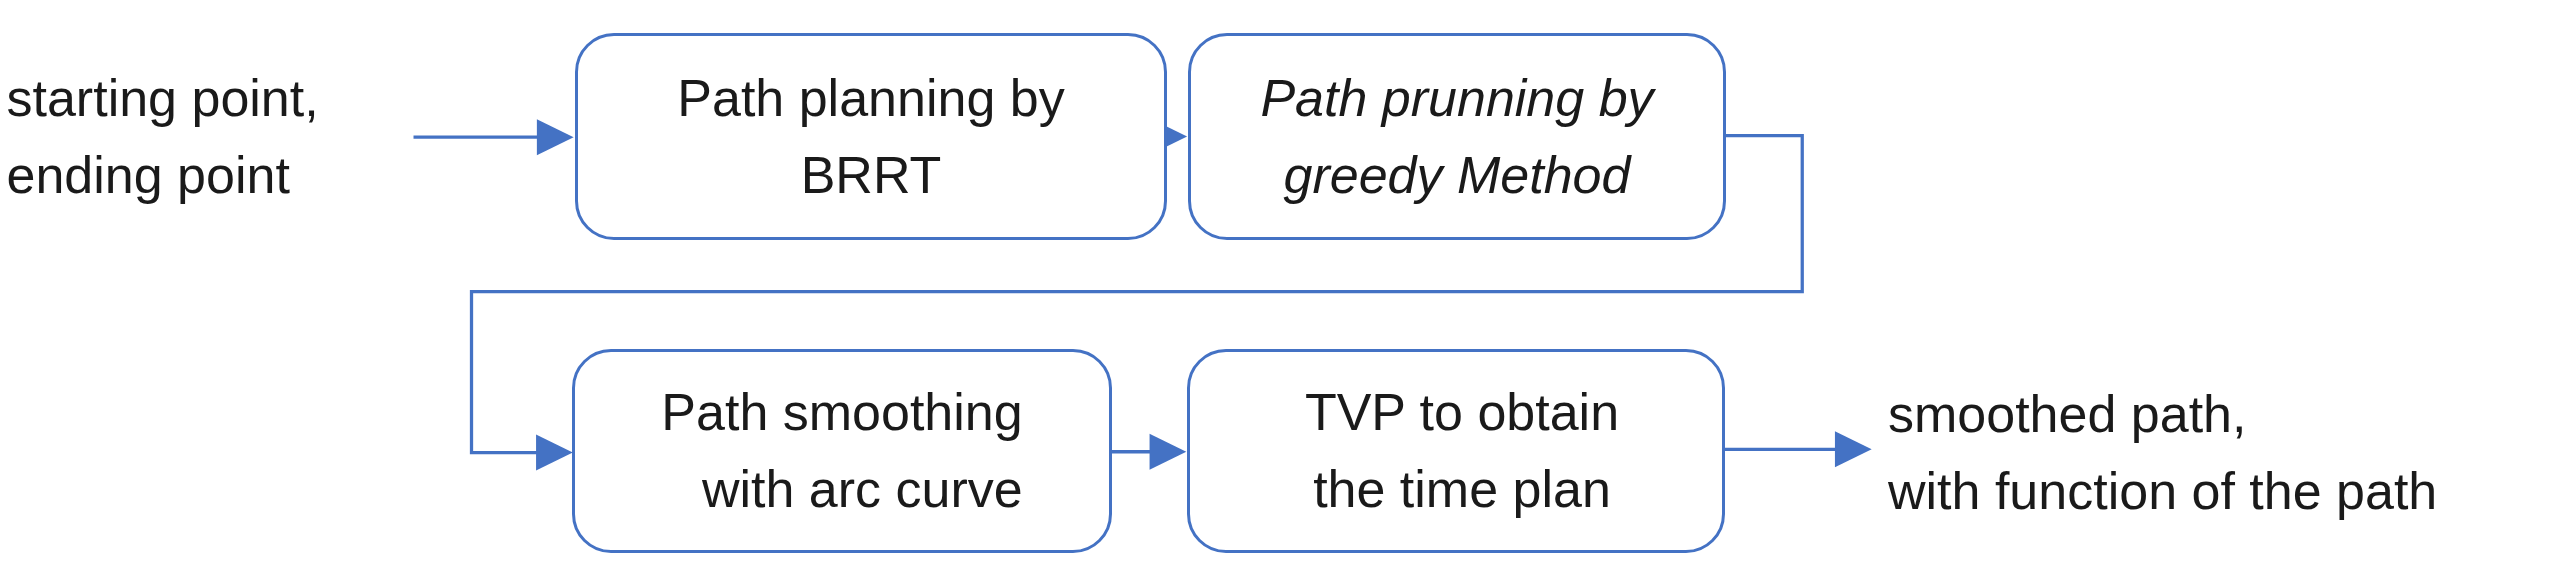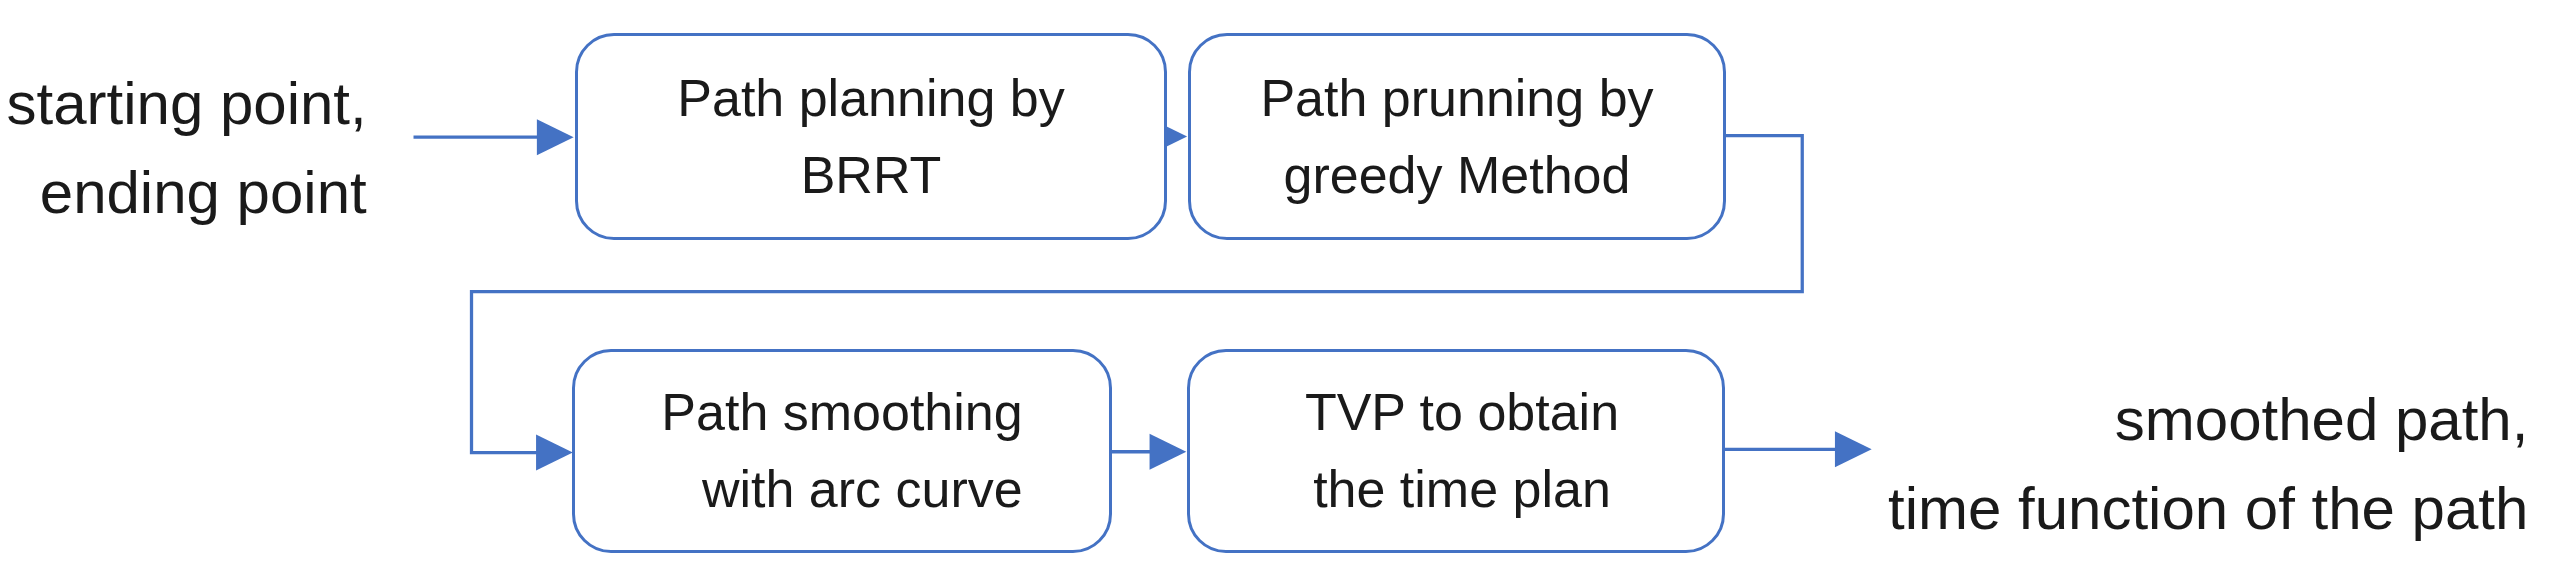--- a/index.html
+++ b/index.html
@@ -51,24 +51,24 @@
   }
   .box-label {
     white-space: pre-line;
     font-size: 52px;
     line-height: 1.48;
     color: var(--color-text);
   }
   .side-label {
     position: absolute;
     white-space: pre-line;
-    font-size: 60px;
+    font-size: 52px;
     line-height: 1.48;
     color: var(--color-text);
-    text-align: right;
+    text-align: left;
   }
 </style>
 </head>
 <body>
 
 <div class="canvas">
 
   <svg class="wires" viewBox="0 0 3151 710" aria-hidden="true">
 
     <g>
@@ -98,32 +98,32 @@
   </svg>
 
   <div class="side-label" style="left:6.5px; top:60px;">starting point,
 ending point</div>
 
   <div class="flow-box" style="left:575px; top:33px; width:592px; height:207px;">
     <span class="box-label">Path planning by
 BRRT</span>
   </div>
 
-  <div class="flow-box" style="left:1188px; top:33px; width:538px; height:207px;">
+  <div class="flow-box" style="left:1188px; top:33px; width:538px; height:207px;font-style:italic;">
     <span class="box-label">Path prunning by
 greedy Method</span>
   </div>
 
   <div class="flow-box" style="left:572px; top:349px; width:540px; height:204px;text-align:right;">
     <span class="box-label">Path smoothing
 with arc curve</span>
   </div>
 
   <div class="flow-box" style="left:1187px; top:349px; width:538px; height:204px;padding-left:12px;">
     <span class="box-label">TVP to obtain
 the time plan</span>
   </div>
 
   <div class="side-label" style="left:1888px; top:376px;">smoothed path,
-time function of the path</div>
+with function of the path</div>
 
 </div>
 
 
 </body></html>

